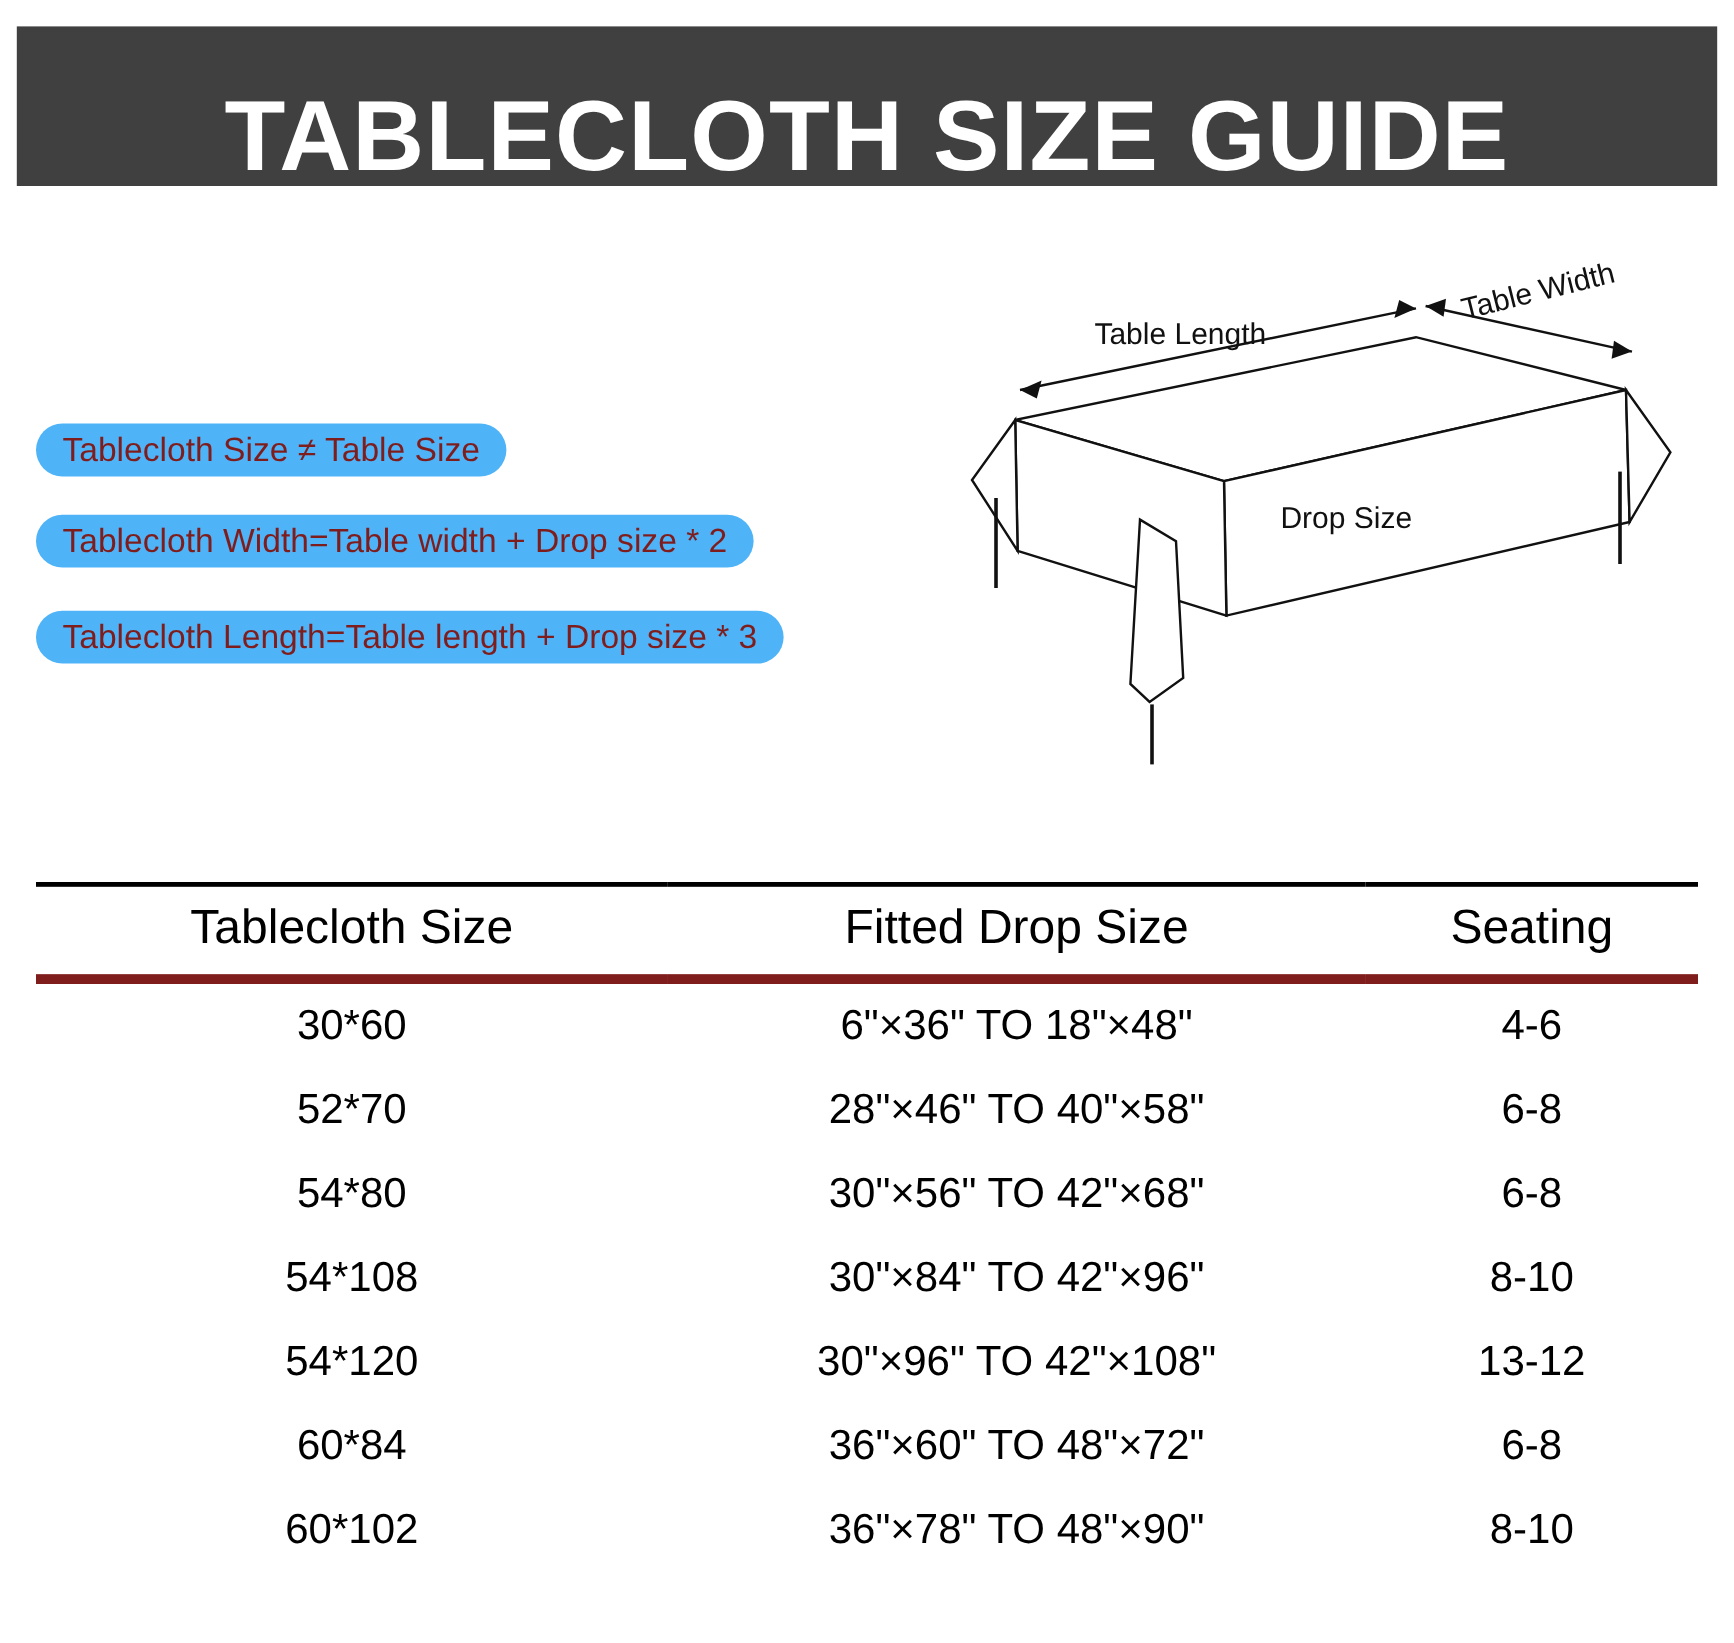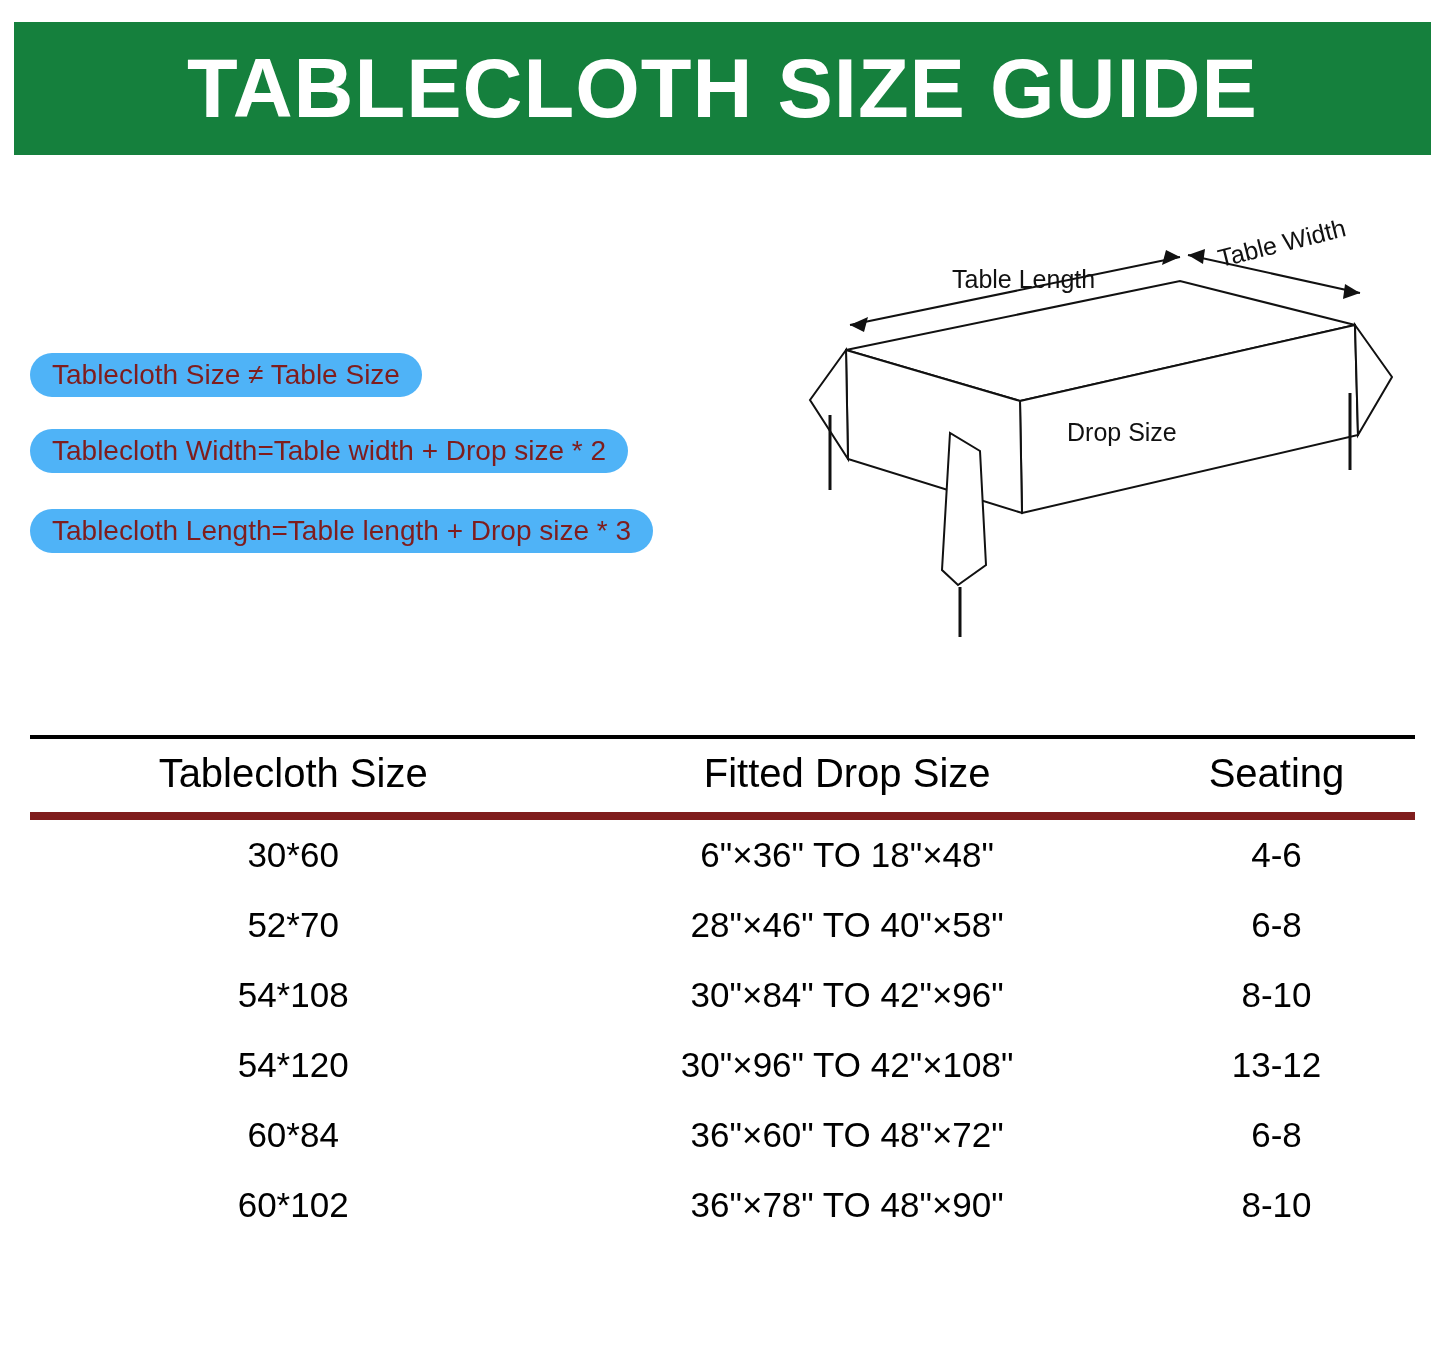--- a/index.html
+++ b/index.html
@@ -16,23 +16,23 @@
     overflow: hidden;
   }
 
   
   .banner {
     position: absolute;
     left: 14px;
     top: 22px;
     width: 1417px;
     height: 133px;
-    background: #15803d;
+    background: #404040;
     display: flex;
-    align-items: center;
+    align-items: flex-end;
     justify-content: center;
   }
   .banner-title {
     color: #ffffff;
     font-size: 83px;
     line-height: 1;
     font-weight: bold;
     letter-spacing: 1px;
     white-space: nowrap;
   }
@@ -62,21 +62,21 @@
     width: 640px;
     height: 430px;
   }
   .illustration svg { display: block; }
   .ill-label {
     position: absolute;
     font-size: 25px;
     color: #111111;
     white-space: nowrap;
   }
-  #lbl-length { left: 122px; top: 40px; margin-left: 40px; }
+  #lbl-length { left: 122px; top: 40px; }
   #lbl-width  { left: 425px; top: 20px; transform: rotate(-14deg); transform-origin: left top; }
   #lbl-drop   { left: 277px; top: 193px; }
 
   
   .size-table {
     position: absolute;
     left: 30px;
     top: 735px;
     width: 1385px;
     border-collapse: collapse;
@@ -168,20 +168,25 @@
       <td>30*60</td>
       <td>6"×36" TO 18"×48"</td>
       <td>4-6</td>
     </tr>
     <tr>
       <td>52*70</td>
       <td>28"×46" TO 40"×58"</td>
       <td>6-8</td>
     </tr>
     <tr>
+      <td>54*80</td>
+      <td>30"×56" TO 42"×68"</td>
+      <td>6-8</td>
+    </tr>
+    <tr>
       <td>54*108</td>
       <td>30"×84" TO 42"×96"</td>
       <td>8-10</td>
     </tr>
     <tr>
       <td>54*120</td>
       <td>30"×96" TO 42"×108"</td>
       <td>13-12</td>
     </tr>
     <tr>

